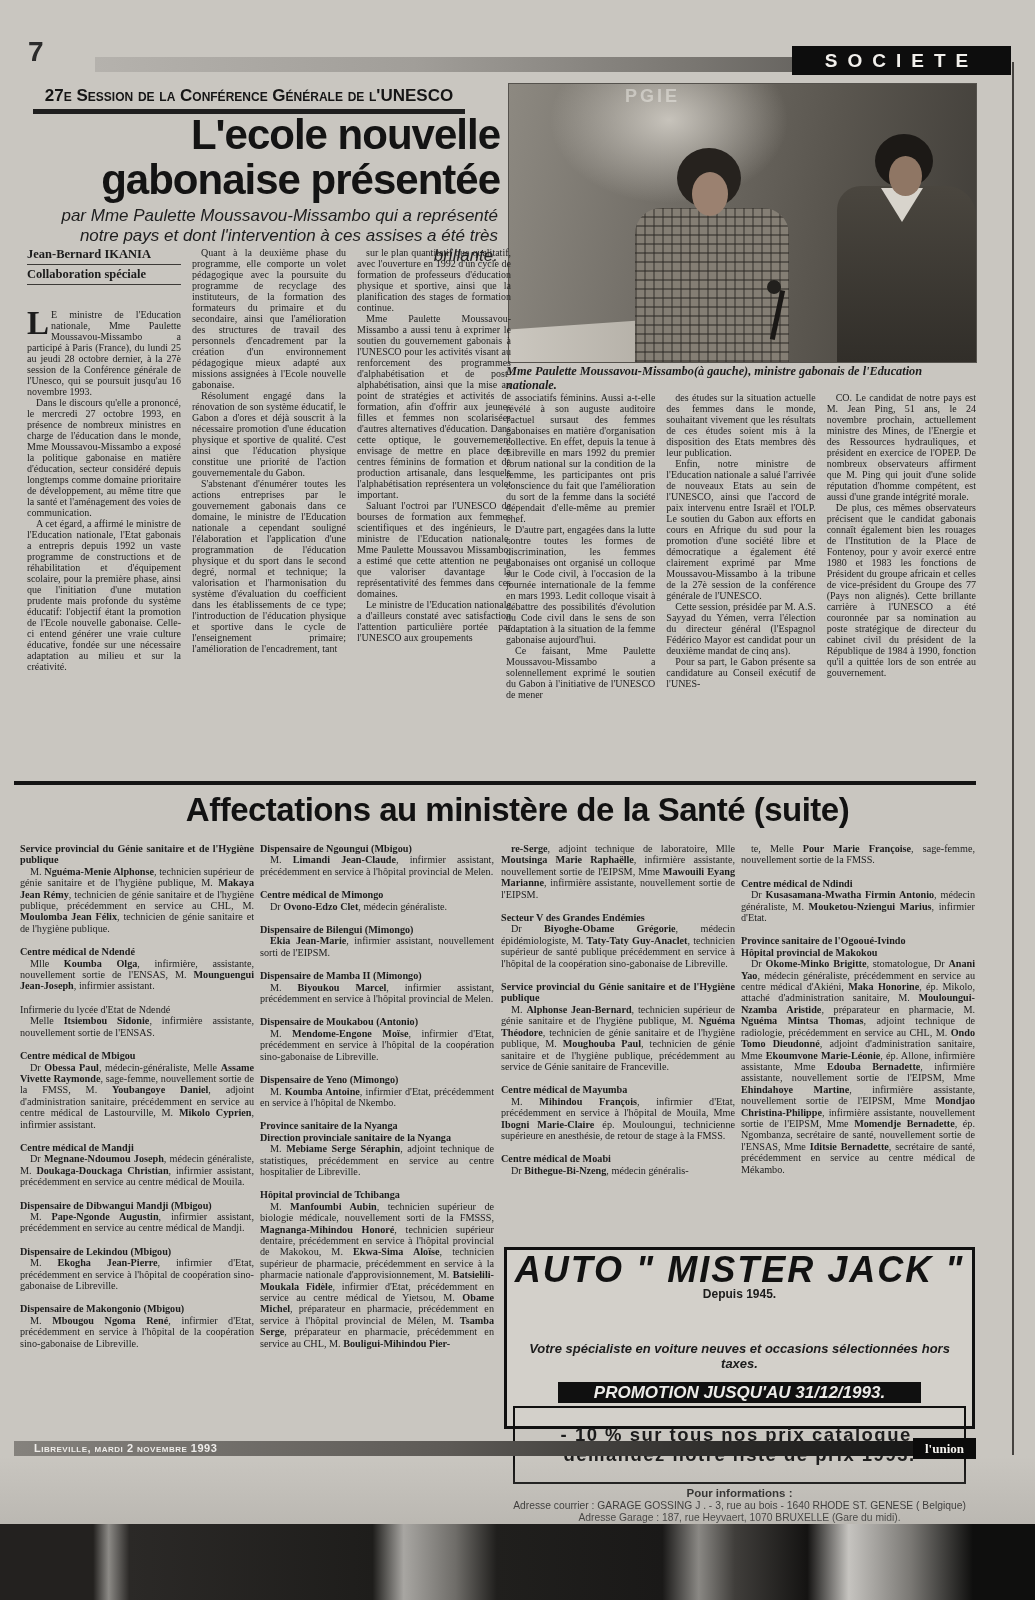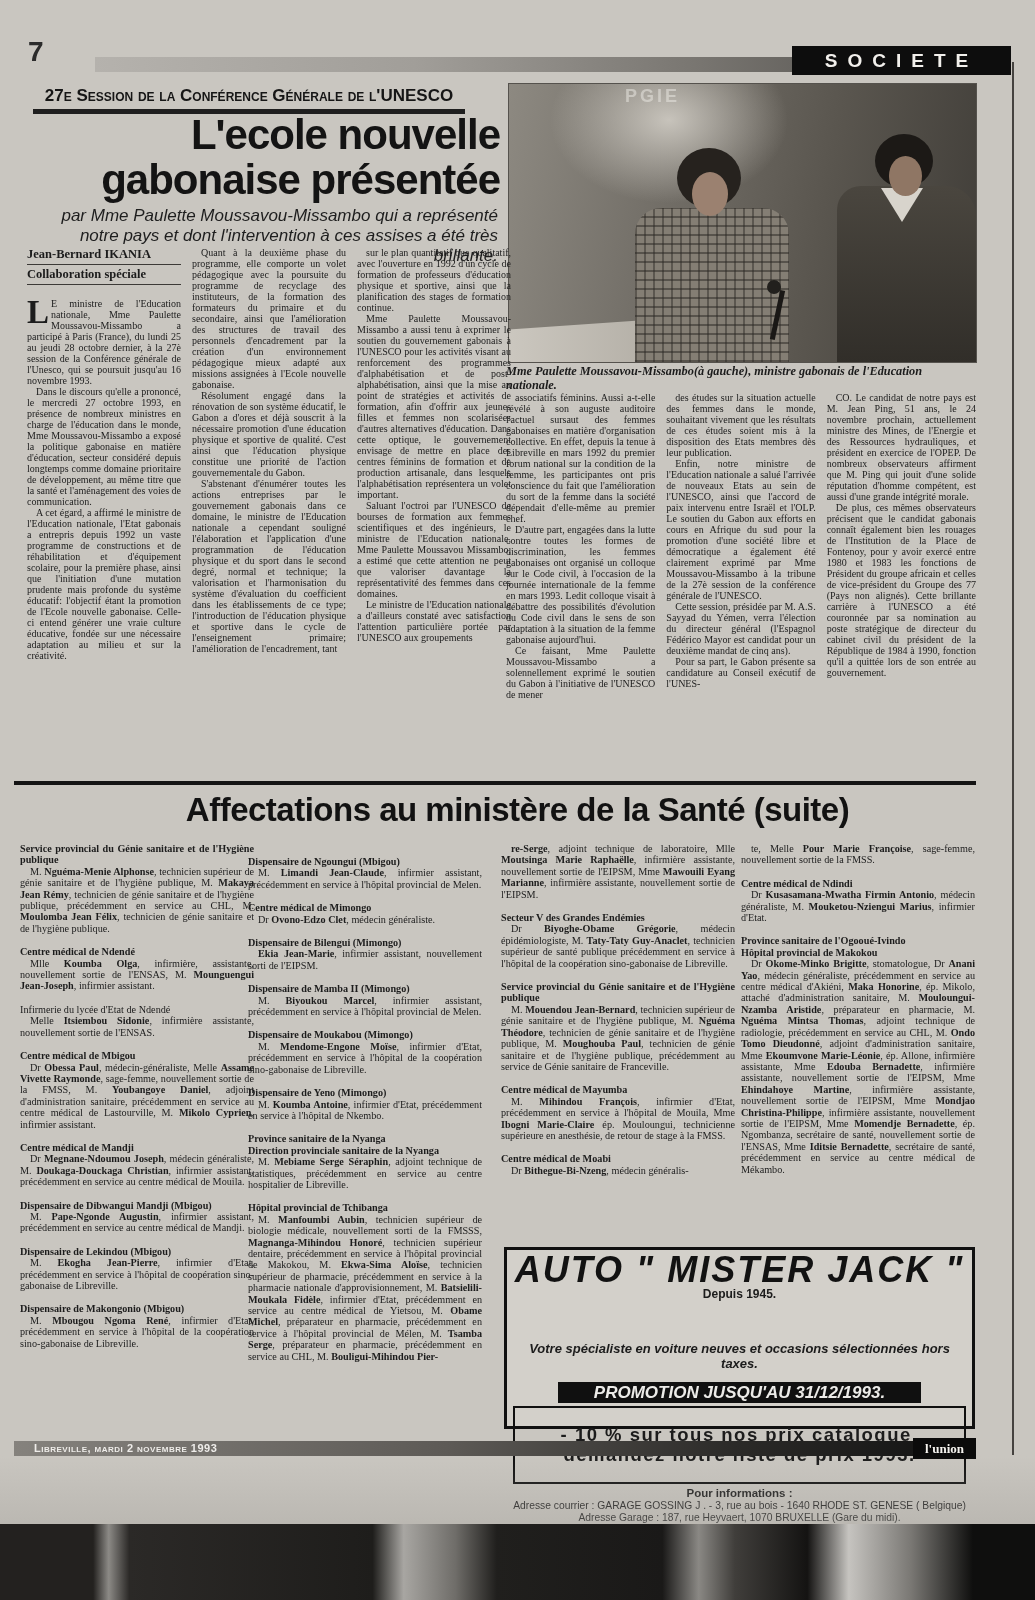--- a/index.html
+++ b/index.html
@@ -28,21 +28,21 @@
   .standfirst{left:20px;top:206px;width:478px;text-align:right;
     font-family:"Liberation Sans",sans-serif;font-style:italic;font-size:17px;line-height:20px;color:#1e1e1e;}
   
   .cols{display:flex;gap:11px;overflow:hidden;}
   .cols-left{left:27px;top:247px;width:484px;height:528px;}
   .cols-right{left:506px;top:392px;width:470px;height:383px;}
   .col{flex:1 1 0;overflow:hidden;font-size:10px;line-height:11px;text-align:justify;}
   .para{margin:0;text-indent:9px;}
   .para.noindent{text-indent:0;}
   .dropcap{float:left;font-weight:bold;font-size:33px;line-height:27px;padding:1px 2px 0 0;}
-  .byline{margin-bottom:13px;}
+  .byline{margin-bottom:24px;}
   .byline-name{display:block;font-weight:bold;font-size:12.5px;line-height:15px;border-bottom:1.5px solid #3c3a37;padding-bottom:2px;}
   .byline-role{display:block;font-weight:bold;font-size:12.5px;line-height:15px;border-bottom:1.5px solid #3c3a37;padding:2px 0;}
   
   .photo{left:508px;top:83px;width:467px;height:278px;overflow:hidden;border:1px solid #55524d;
     background:linear-gradient(100deg,#8d8981 0%,#716d66 35%,#5a564f 65%,#403d38 100%);}
   .ph{position:absolute;}
   .ph-glow{left:40px;top:-20px;width:240px;height:140px;background:radial-gradient(ellipse at 50% 40%,rgba(214,210,202,.85) 0%,rgba(214,210,202,0) 70%);}
   .ph-fig1-hair{left:168px;top:64px;width:64px;height:60px;border-radius:50%;background:#26221e;}
   .ph-fig1-face{left:183px;top:88px;width:36px;height:44px;border-radius:50%;background:#9b8170;}
   .ph-fig1-body{left:126px;top:124px;width:154px;height:154px;border-radius:26px 26px 0 0;background:#847e74;
@@ -58,21 +58,21 @@
   .ph-michead{left:258px;top:196px;width:14px;height:14px;border-radius:50%;background:#22201d;}
   .ph-watermark{left:116px;top:2px;color:rgba(232,230,224,.55);font-family:"Liberation Sans",sans-serif;
     font-weight:bold;font-size:18px;letter-spacing:3px;}
   .caption{left:506px;top:364px;width:470px;font-weight:bold;font-style:italic;font-size:12.3px;line-height:14px;}
   
   .rule2{left:14px;top:781px;width:962px;height:4px;background:#141414;}
   .a2-head{left:0;top:791px;width:1035px;text-align:center;font-family:"Liberation Sans",sans-serif;
     font-weight:bold;font-size:33px;letter-spacing:-0.5px;color:#121212;}
   .a2col{top:843px;width:234px;font-size:10.2px;line-height:11.4px;text-align:justify;overflow:hidden;}
   #a2c1{left:20px;height:567px;}
-  #a2c2{left:248px;height:592px;margin-top:13px;}
+  #a2c2{left:260px;height:592px;}
   #a2c3{left:501px;height:392px;}
   #a2c4{left:741px;height:392px;}
   .item{margin-bottom:12px;}
   .item-h{font-weight:bold;white-space:pre-line;}
   .item-h.plain{font-weight:normal;}
   .item-b{text-indent:10px;}
   
   .ad{left:504px;top:1247px;width:471px;height:182px;box-sizing:border-box;border:3px solid #101010;
     background:#d3d0ca;text-align:center;font-family:"Liberation Sans",sans-serif;padding:2px 6px;}
   .ad-title{font-weight:bold;font-style:italic;font-size:36px;line-height:36px;letter-spacing:2px;color:#121212;}
@@ -219,21 +219,21 @@
     </div>
     <div class="item">
       <div class="item-h">Dispensaire de Bilengui (Mimongo)</div>
       <div class="item-b"><b>Ekia Jean-Marie</b>, infirmier assistant, nouvellement sorti de l'EIPSM.</div>
     </div>
     <div class="item">
       <div class="item-h">Dispensaire de Mamba II (Mimongo)</div>
       <div class="item-b">M. <b>Biyoukou Marcel</b>, infirmier assistant, précédemment en service à l'hôpital provincial de Melen.</div>
     </div>
     <div class="item">
-      <div class="item-h">Dispensaire de Moukabou (Mimongo)</div>
+      <div class="item-h">Dispensaire de Moukabou (Antonio)</div>
       <div class="item-b">M. <b>Mendome-Engone Moïse</b>, infirmier d'Etat, précédemment en service à l'hôpital de la coopération sino-gabonaise de Libreville.</div>
     </div>
     <div class="item">
       <div class="item-h">Dispensaire de Yeno (Mimongo)</div>
       <div class="item-b">M. <b>Koumba Antoine</b>, infirmier d'Etat, précédemment en service à l'hôpital de Nkembo.</div>
     </div>
     <div class="item">
       <div class="item-h">Province sanitaire de la Nyanga
 Direction provinciale sanitaire de la Nyanga</div>
       <div class="item-b">M. <b>Mebiame Serge Séraphin</b>, adjoint technique de statistiques, précédemment en service au centre hospitalier de Libreville.</div>
@@ -246,21 +246,21 @@
 <div class="abs a2col" id="a2c3">
     <div class="item">
       <div class="item-b"><b>re-Serge</b>, adjoint technique de laboratoire, Mlle <b>Moutsinga Marie Raphaëlle</b>, infirmière assistante, nouvellement sortie de l'EIPSM, Mme <b>Mawouili Eyang Marianne</b>, infirmière assistante, nouvellement sortie de l'EIPSM.</div>
     </div>
     <div class="item">
       <div class="item-h">Secteur V des Grandes Endémies</div>
       <div class="item-b">Dr <b>Biyoghe-Obame Grégorie</b>, médecin épidémiologiste, M. <b>Taty-Taty Guy-Anaclet</b>, technicien supérieur de santé publique précédemment en service à l'hôpital de la coopération sino-gabonaise de Libreville.</div>
     </div>
     <div class="item">
       <div class="item-h">Service provincial du Génie sanitaire et de l'Hygiène publique</div>
-      <div class="item-b">M. <b>Mouendou Jean-Bernard</b>, technicien supérieur de génie sanitaire et de l'hygiène publique, M. <b>Nguéma Théodore</b>, technicien de génie sanitaire et de l'hygiène publique, M. <b>Moughouba Paul</b>, technicien de génie sanitaire et de l'hygiène publique, précédemment au service de Génie sanitaire de Franceville.</div>
+      <div class="item-b">M. <b>Alphonse Jean-Bernard</b>, technicien supérieur de génie sanitaire et de l'hygiène publique, M. <b>Nguéma Théodore</b>, technicien de génie sanitaire et de l'hygiène publique, M. <b>Moughouba Paul</b>, technicien de génie sanitaire et de l'hygiène publique, précédemment au service de Génie sanitaire de Franceville.</div>
     </div>
     <div class="item">
       <div class="item-h">Centre médical de Mayumba</div>
       <div class="item-b">M. <b>Mihindou François</b>, infirmier d'Etat, précédemment en service à l'hôpital de Mouila, Mme <b>Ibogni Marie-Claire</b> ép. Mouloungui, technicienne supérieure en anesthésie, de retour de stage à la FMSS.</div>
     </div>
     <div class="item">
       <div class="item-h">Centre médical de Moabi</div>
       <div class="item-b">Dr <b>Bithegue-Bi-Nzeng</b>, médecin généralis-</div>
     </div>
   </div>

